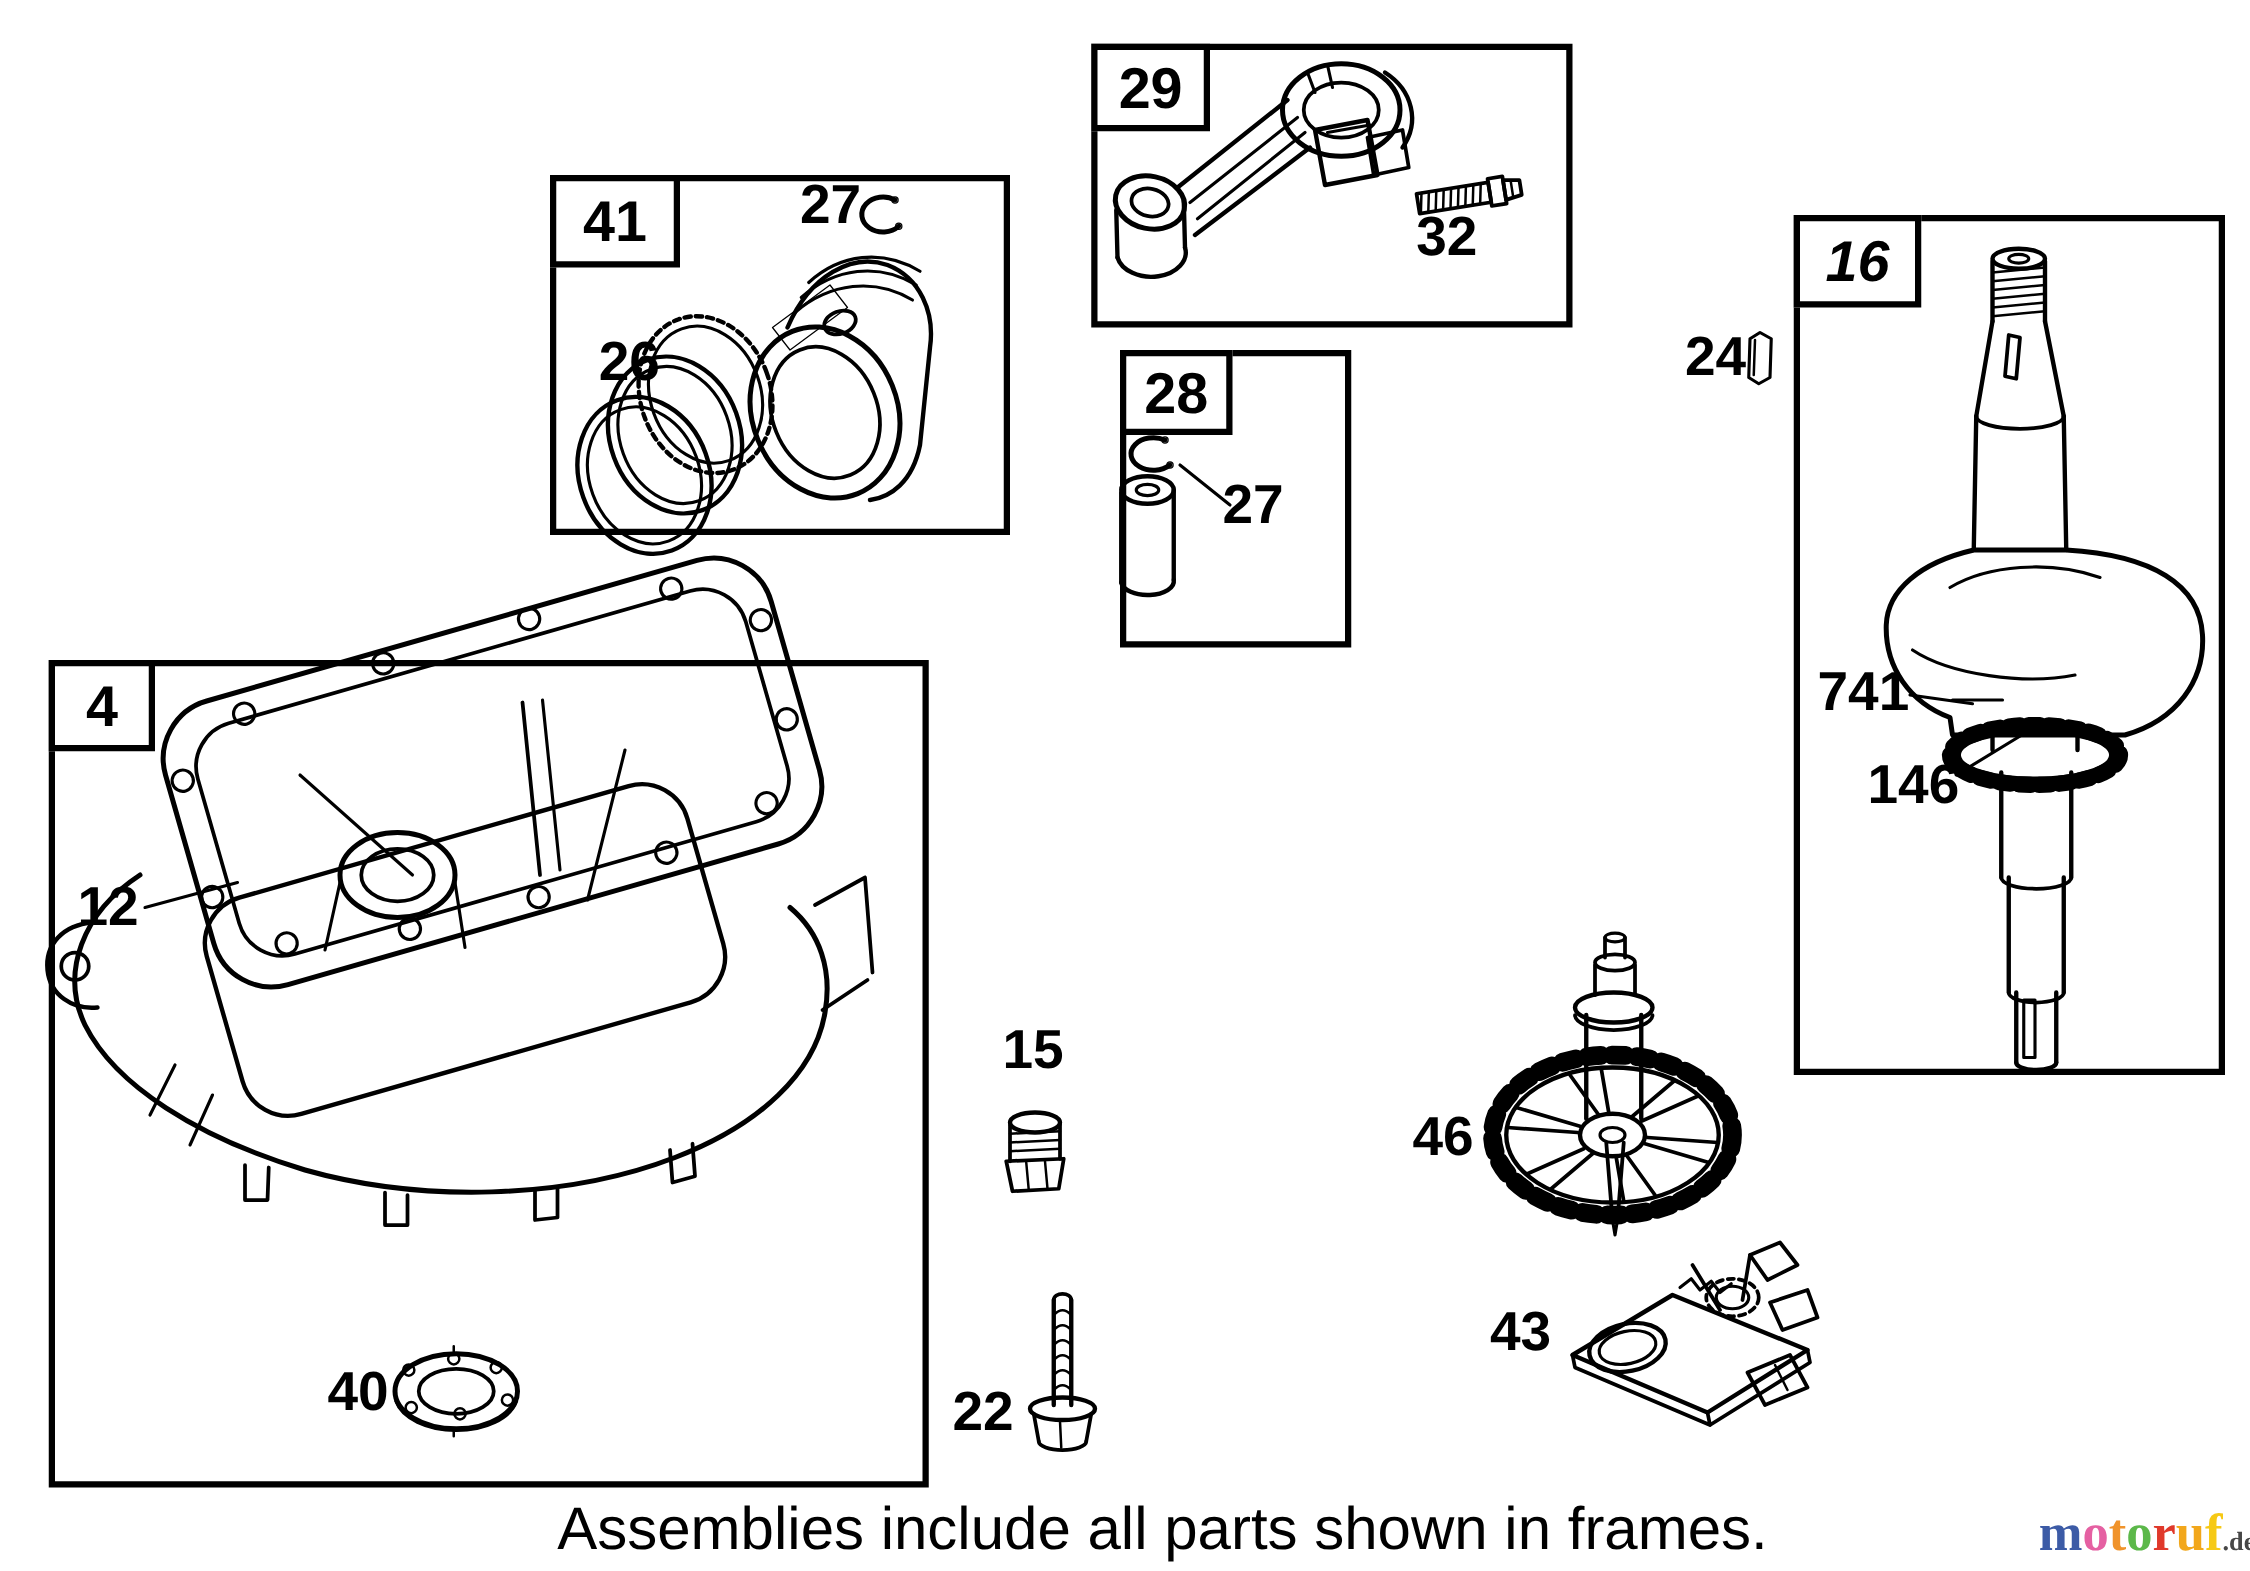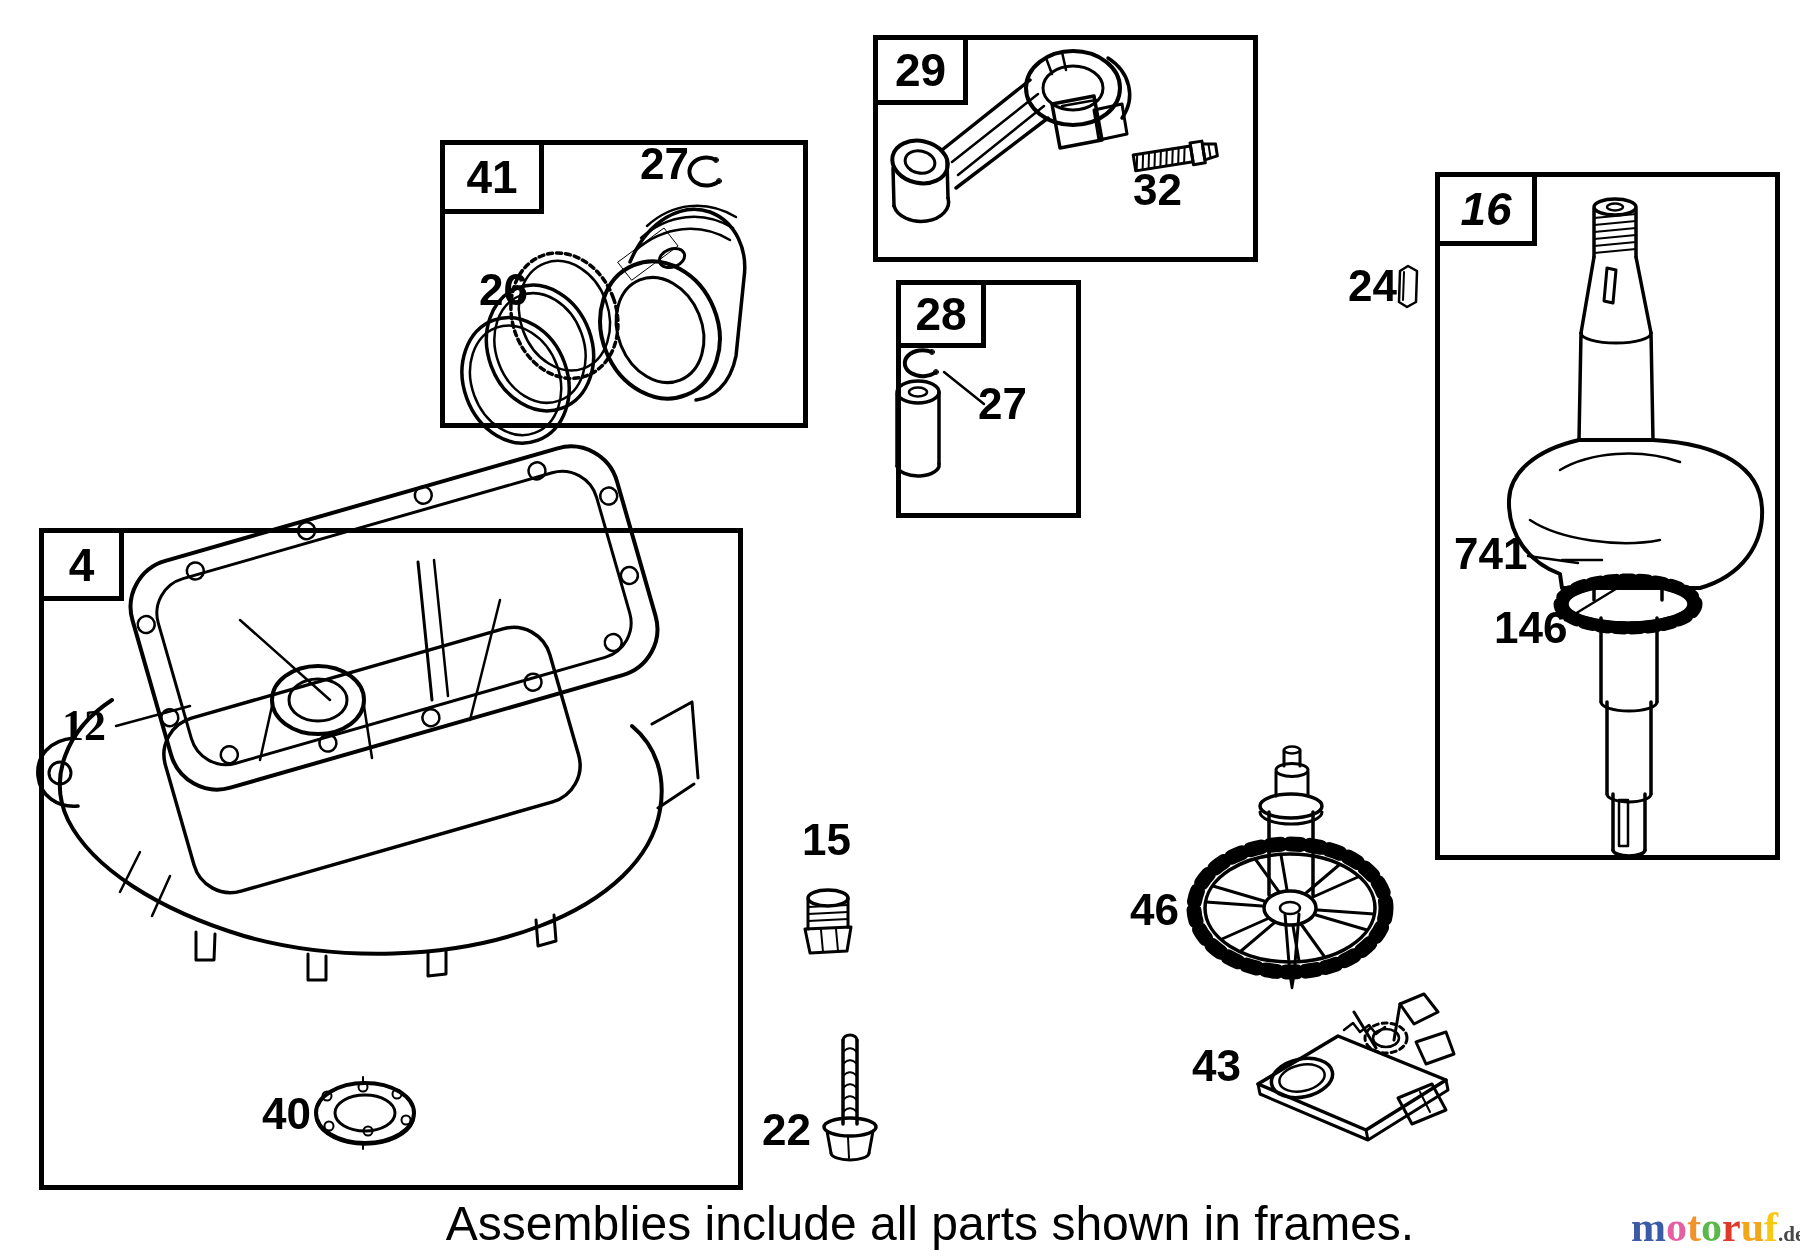--- a/index.html
+++ b/index.html
@@ -285,21 +285,21 @@
     </div>
   </div>
 
   <div class="plabel" style="left:455px;top:268px;margin-left:24px;">26</div>
   <div class="plabel" style="left:640px;top:142px;">27</div>
   <div class="plabel" style="left:1133px;top:168px;">32</div>
   <div class="plabel" style="left:978px;top:382px;">27</div>
   <div class="plabel" style="left:1348px;top:264px;">24</div>
   <div class="plabel" style="left:1454px;top:532px;">741</div>
   <div class="plabel" style="left:1494px;top:606px;">146</div>
-  <div class="plabel" style="left:62px;top:704px;font-family:Liberation Serif, serif;">12</div>
+  <div class="plabel" style="left:62px;top:704px;">12</div>
   <div class="plabel" style="left:262px;top:1092px;">40</div>
   <div class="plabel" style="left:802px;top:798px;margin-top:20px;">15</div>
   <div class="plabel" style="left:762px;top:1108px;">22</div>
   <div class="plabel" style="left:1130px;top:888px;">46</div>
   <div class="plabel" style="left:1192px;top:1044px;text-align:center;">43</div>
 
   <div class="caption">Assemblies include all parts shown in frames.</div>
 
   <div class="logo">
     <span style="color: rgb(60, 91, 166);">m</span><span style="color: rgb(229, 96, 162);">o</span><span style="color: rgb(240, 147, 43);">t</span><span style="color: rgb(92, 184, 74);">o</span><span style="color: rgb(224, 57, 43);">r</span><span style="color: rgb(242, 167, 27);">u</span><span style="color: rgb(246, 201, 21);">f</span><span class="suffix" style="color: rgb(71, 71, 71);">.de</span>

